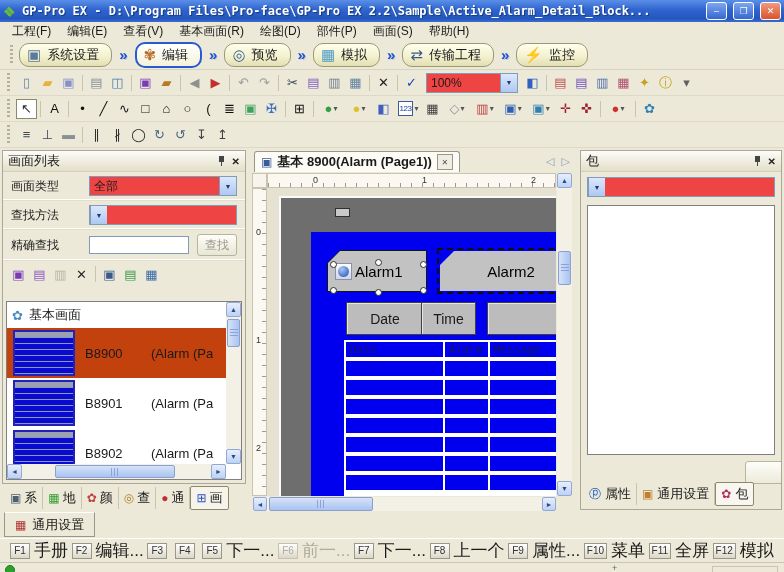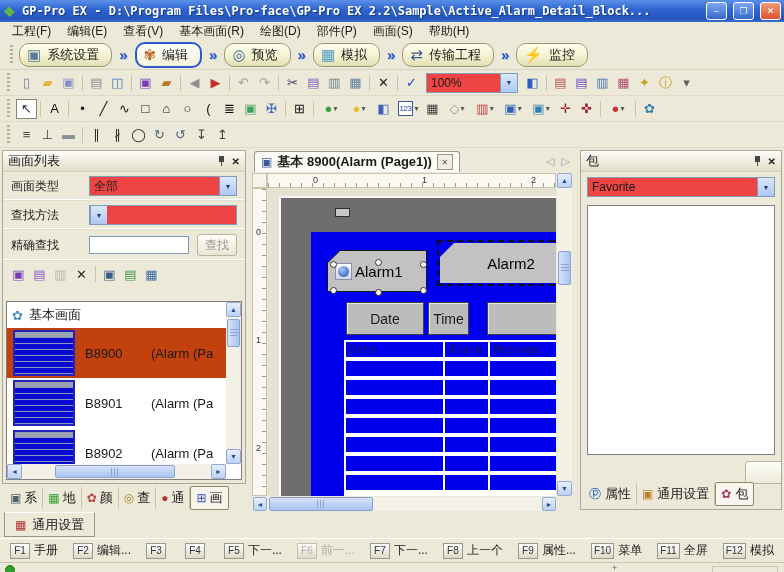--- a/index.html
+++ b/index.html
@@ -136,30 +136,30 @@
   .screen-blue{position:absolute;left:30px;top:34px;width:560px;height:560px;background:#0000ee}
   .atab1{position:absolute;left:16px;top:18px;width:100px;height:42px;background:#151515;
     clip-path:polygon(13px 0,100% 0,100% 100%,0 100%,0 13px)}
   .atab1-in{position:absolute;left:1px;top:1px;right:1px;bottom:1px;background:#c2c2c2;
     clip-path:polygon(12px 0,100% 0,100% 100%,0 100%,0 12px);
     display:flex;align-items:center;gap:3px;padding-left:7px;box-sizing:border-box}
   .globe-box{width:17px;height:17px;background:linear-gradient(#fdfdfd,#d4d6e6);
     border:1px solid #8890ab;display:flex;align-items:center;justify-content:center;box-sizing:border-box}
   .globe{width:11px;height:11px;border-radius:50%;background:radial-gradient(circle at 35% 30%,#a8c8f8,#2050b0)}
   .atab-label{font-size:15px;color:#000}
-  .atab2{position:absolute;left:126px;top:8px;width:148px;height:46px;border:2px dashed #101010;box-sizing:border-box}
+  .atab2{position:absolute;left:126px;top:16px;width:148px;height:46px;border:2px dashed #101010;box-sizing:border-box}
   .atab2-in{position:absolute;left:1px;top:1px;right:1px;bottom:1px;background:#c2c2c2;
     clip-path:polygon(14px 0,100% 0,100% 100%,0 100%,0 14px);
     display:flex;align-items:center;justify-content:center}
   .hdl{position:absolute;width:7px;height:7px;border-radius:50%;background:#fff;border:1px solid #303030;box-sizing:border-box}
   .hcell{position:absolute;top:70px;height:33px;background:#bcbcbc;border:1px solid #404040;
     box-shadow:inset 1px 1px 0 #e6e6e6;display:flex;align-items:center;justify-content:center;
     font-size:14px;box-sizing:border-box}
   .hcell:nth-of-type(1){left:35px;width:78px}
-  .hcell:nth-of-type(2){left:117px;width:41px}
+  .hcell:nth-of-type(2){left:110px;width:55px}
   .hcell:nth-of-type(3){left:176px;width:130px}
   .dtable{position:absolute;left:33px;top:108px;width:560px;height:400px;background:#fff;padding:2px;box-sizing:border-box}
   .trow{height:15px;margin-bottom:4px;display:flex;gap:2px}
   .tcell{background:#0000ee;color:#181850;font-family:"DejaVu Sans Mono",monospace;
     font-size:11px;line-height:15px;padding-left:4px;overflow:hidden;box-sizing:border-box}
   .tc1{width:97px}.tc2{width:43px}.tc3{width:150px}
   .canvas-hsb{position:absolute;left:1px;right:16px;bottom:1px;height:14px}
   .canvas-hsb .sb-btn{width:14px;height:14px;position:absolute;top:0}
   .canvas-vsb{position:absolute;right:0;top:23px;width:15px;bottom:16px}
   .canvas-vsb .sb-btn{width:15px;height:15px;position:absolute;left:0}
@@ -179,21 +179,21 @@
   .rtab.selected{border:1px solid #8a8a6a;background:#f8f6ee;border-radius:2px}
   .rtab .glyph{font-size:12px}
   
   #fkeybar{position:absolute;left:0;top:538px;width:784px;height:24px;background:#ece9d8;
     border-top:1px solid #fff;display:flex;align-items:center;justify-content:space-between;
     padding:0 10px;box-sizing:border-box}
   .fk{display:flex;align-items:center;gap:4px;white-space:nowrap}
   .fk-key{min-width:14px;height:14px;padding:0 2px;border:1px solid #9a9688;
     background:linear-gradient(#fff,#dcd8c8);font-size:10px;display:flex;align-items:center;
     justify-content:center;color:#333}
-  .fk-label{font-size:12px}
+  .fk-label{font-size:17px}
   .fk.disabled .fk-key{color:#b0ac9e;border-color:#c4c0b2}
   .fk.disabled .fk-label{color:#b0ac9e}
   
   #statusbar{position:absolute;left:0;top:562px;width:784px;height:10px;background:#ece9d8;
     border-top:1px solid #cac6b2}
   .st-dot{position:absolute;left:5px;top:2px;width:8px;height:8px;border-radius:50%;background:#2ca02c;border:1px solid #1a7a1a}
   .st-marker{position:absolute;left:612px;top:0;font-size:9px;color:#666}
   .st-cell{position:absolute;left:712px;top:3px;width:64px;height:6px;border:1px solid #c8c4b4}
   .glyph{display:inline-block}
 </style>
@@ -777,21 +777,20 @@
     </div>
   </div>
 
   <div id="right-panel" class="panel">
     <div class="panel-title">
       <span class="pt-text">包</span>
       <span class="pin-icon"></span>
       <span class="x-icon">✕</span>
     </div>
     <span class="combo pkg-combo">
-      <span class="ctext">Favorite</span>
       <span class="carrow">▼</span>
     </span>
     <div class="pkg-list"></div>
     <span class="btn-partial"></span>
     <div class="pkg-tabs">
 
         <span class="rtab">
           <span class="glyph" style="color: rgb(32, 96, 192);">ⓟ</span>
           <span>属性</span>
         </span>

